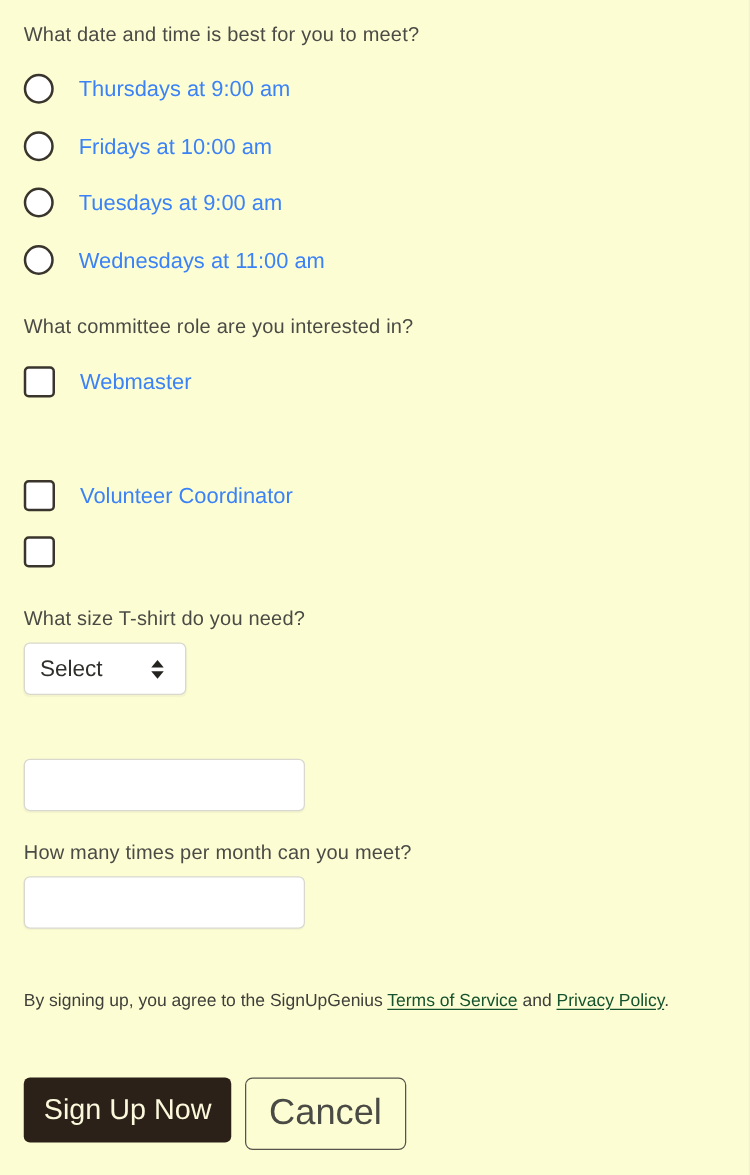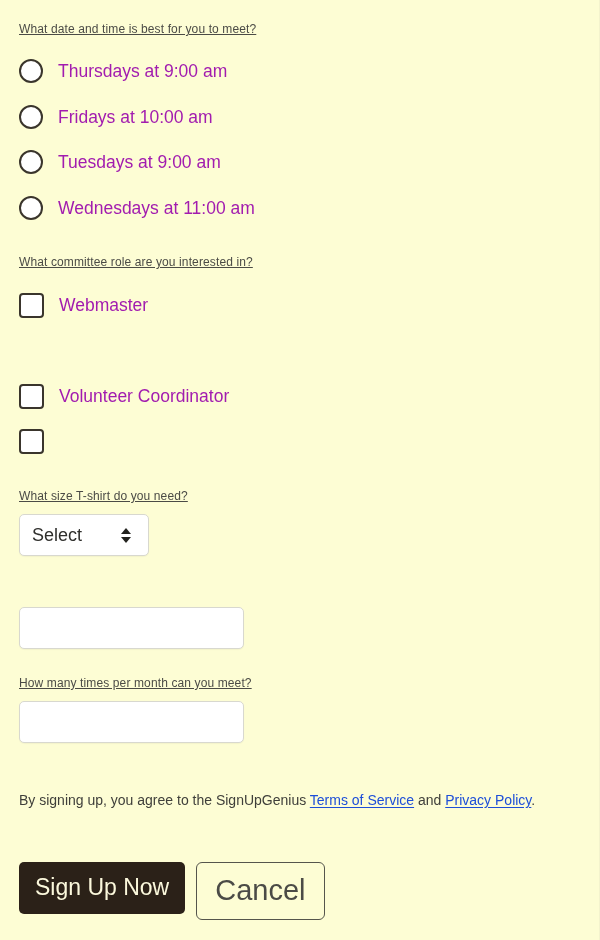--- a/index.html
+++ b/index.html
@@ -23,26 +23,25 @@
     box-sizing: border-box;
     padding: 0;
     background: #fdfdd4;
     border-right: 1px solid #f3f3cd;
   }
 
   
   .q-label {
     position: absolute;
     left: 19px;
-    font-size: 12px;
+    font-size: 16px;
     line-height: 22px;
     color: #4b4b46;
     white-space: nowrap;
     letter-spacing: 0.01em;
-    text-decoration: underline;
   }
 
   
   .opt-row {
     position: absolute;
     left: 19px;
     height: 28px;
     display: flex;
     align-items: center;
   }
@@ -58,24 +57,24 @@
   .check-box {
     width: 25px;
     height: 25px;
     box-sizing: border-box;
     border: 2.5px solid #3a352c;
     border-radius: 4px;
     background: #ffffff;
     flex: 0 0 auto;
   }
   .opt-label {
-    margin-left: 15px;
+    margin-left: 20px;
     font-size: 17.5px;
     line-height: 22px;
-    color: #a21caf;
+    color: #3b82f6;
     white-space: nowrap;
   }
 
   
   .select-wrap {
     position: absolute;
     left: 19px;
     width: 130px;
     height: 42px;
     box-sizing: border-box;
@@ -139,21 +138,21 @@
   .legal {
     position: absolute;
     left: 19px;
     top: 791px;
     font-size: 14px;
     line-height: 18px;
     color: #3f3f3a;
     white-space: nowrap;
   }
   .legal a {
-    color: #1d4ed8;
+    color: #14532d;
     text-underline-offset: 2px;
     margin-top: 36px;
   }
 
   
   .btn-row {
     position: absolute;
     left: 19px;
     top: 862px;
     display: flex;

